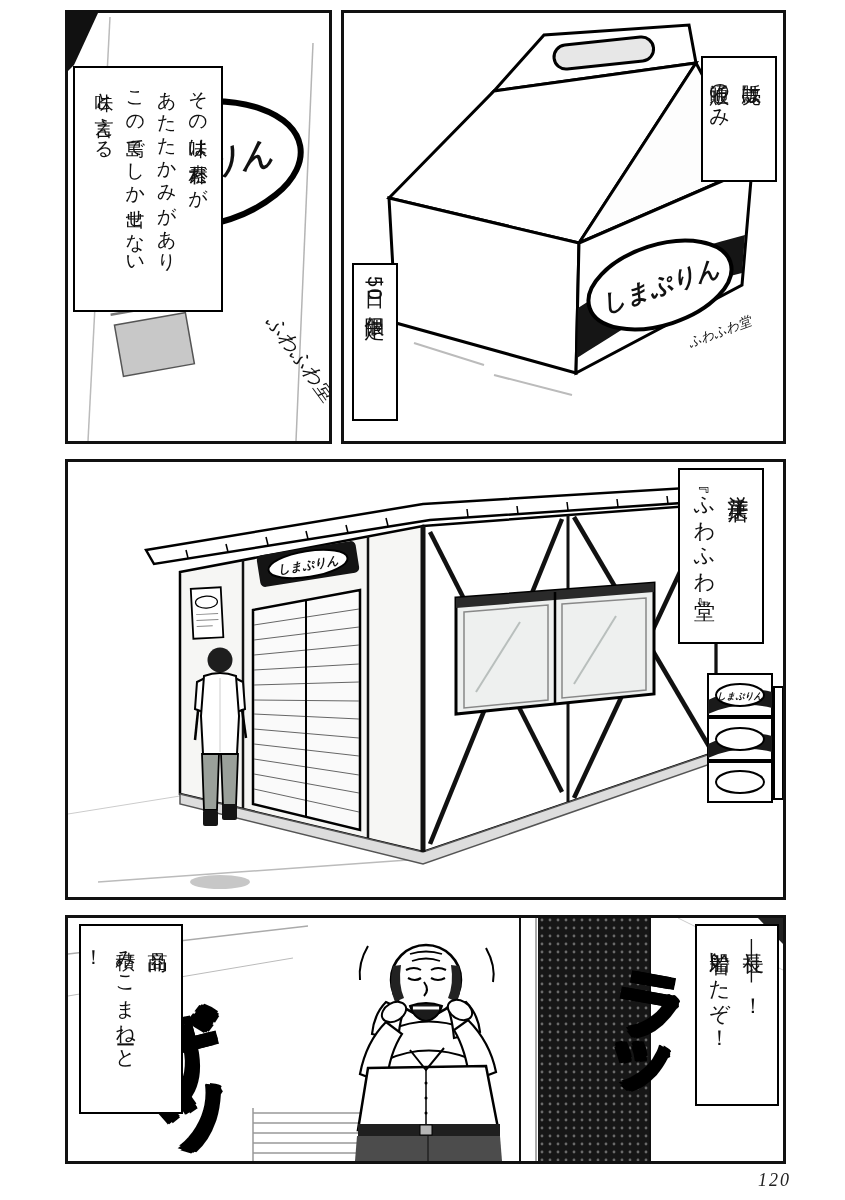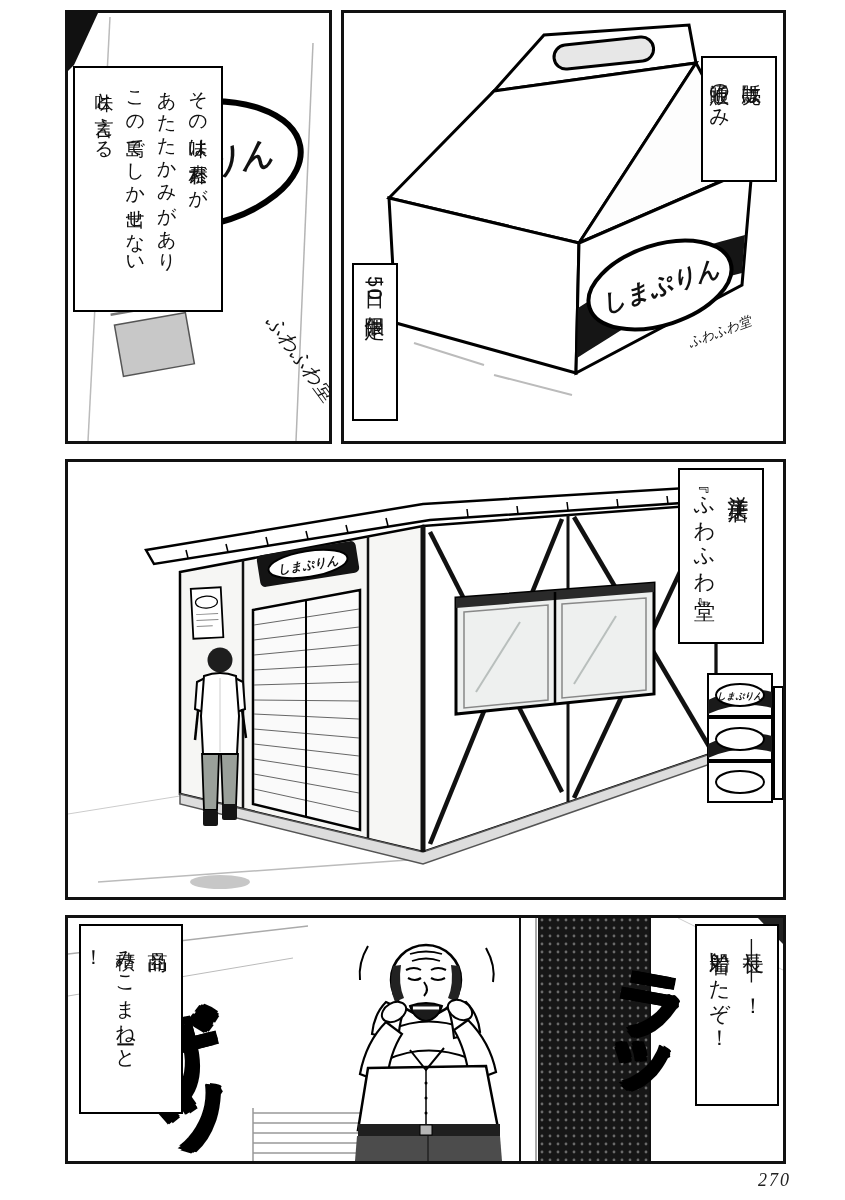--- a/index.html
+++ b/index.html
@@ -261,14 +261,14 @@
   <div class="caption" style="left:678px;top:468px;width:86px;height:176px;font-size:21px;">洋菓子店
 『ふわふわ堂』</div>
 
   <div class="caption" style="left:695px;top:924px;width:84px;height:182px;font-size:21px;">社長——！
 船着いたぞ！</div>
 
   <div class="caption" style="left:79px;top:924px;width:104px;height:190px;font-size:20px;">商品
 積みこまねーと
 ！</div>
 
-  <div class="page-number">270</div>
+  <div class="page-number">120</div>
 </div>
 
 </body></html>

